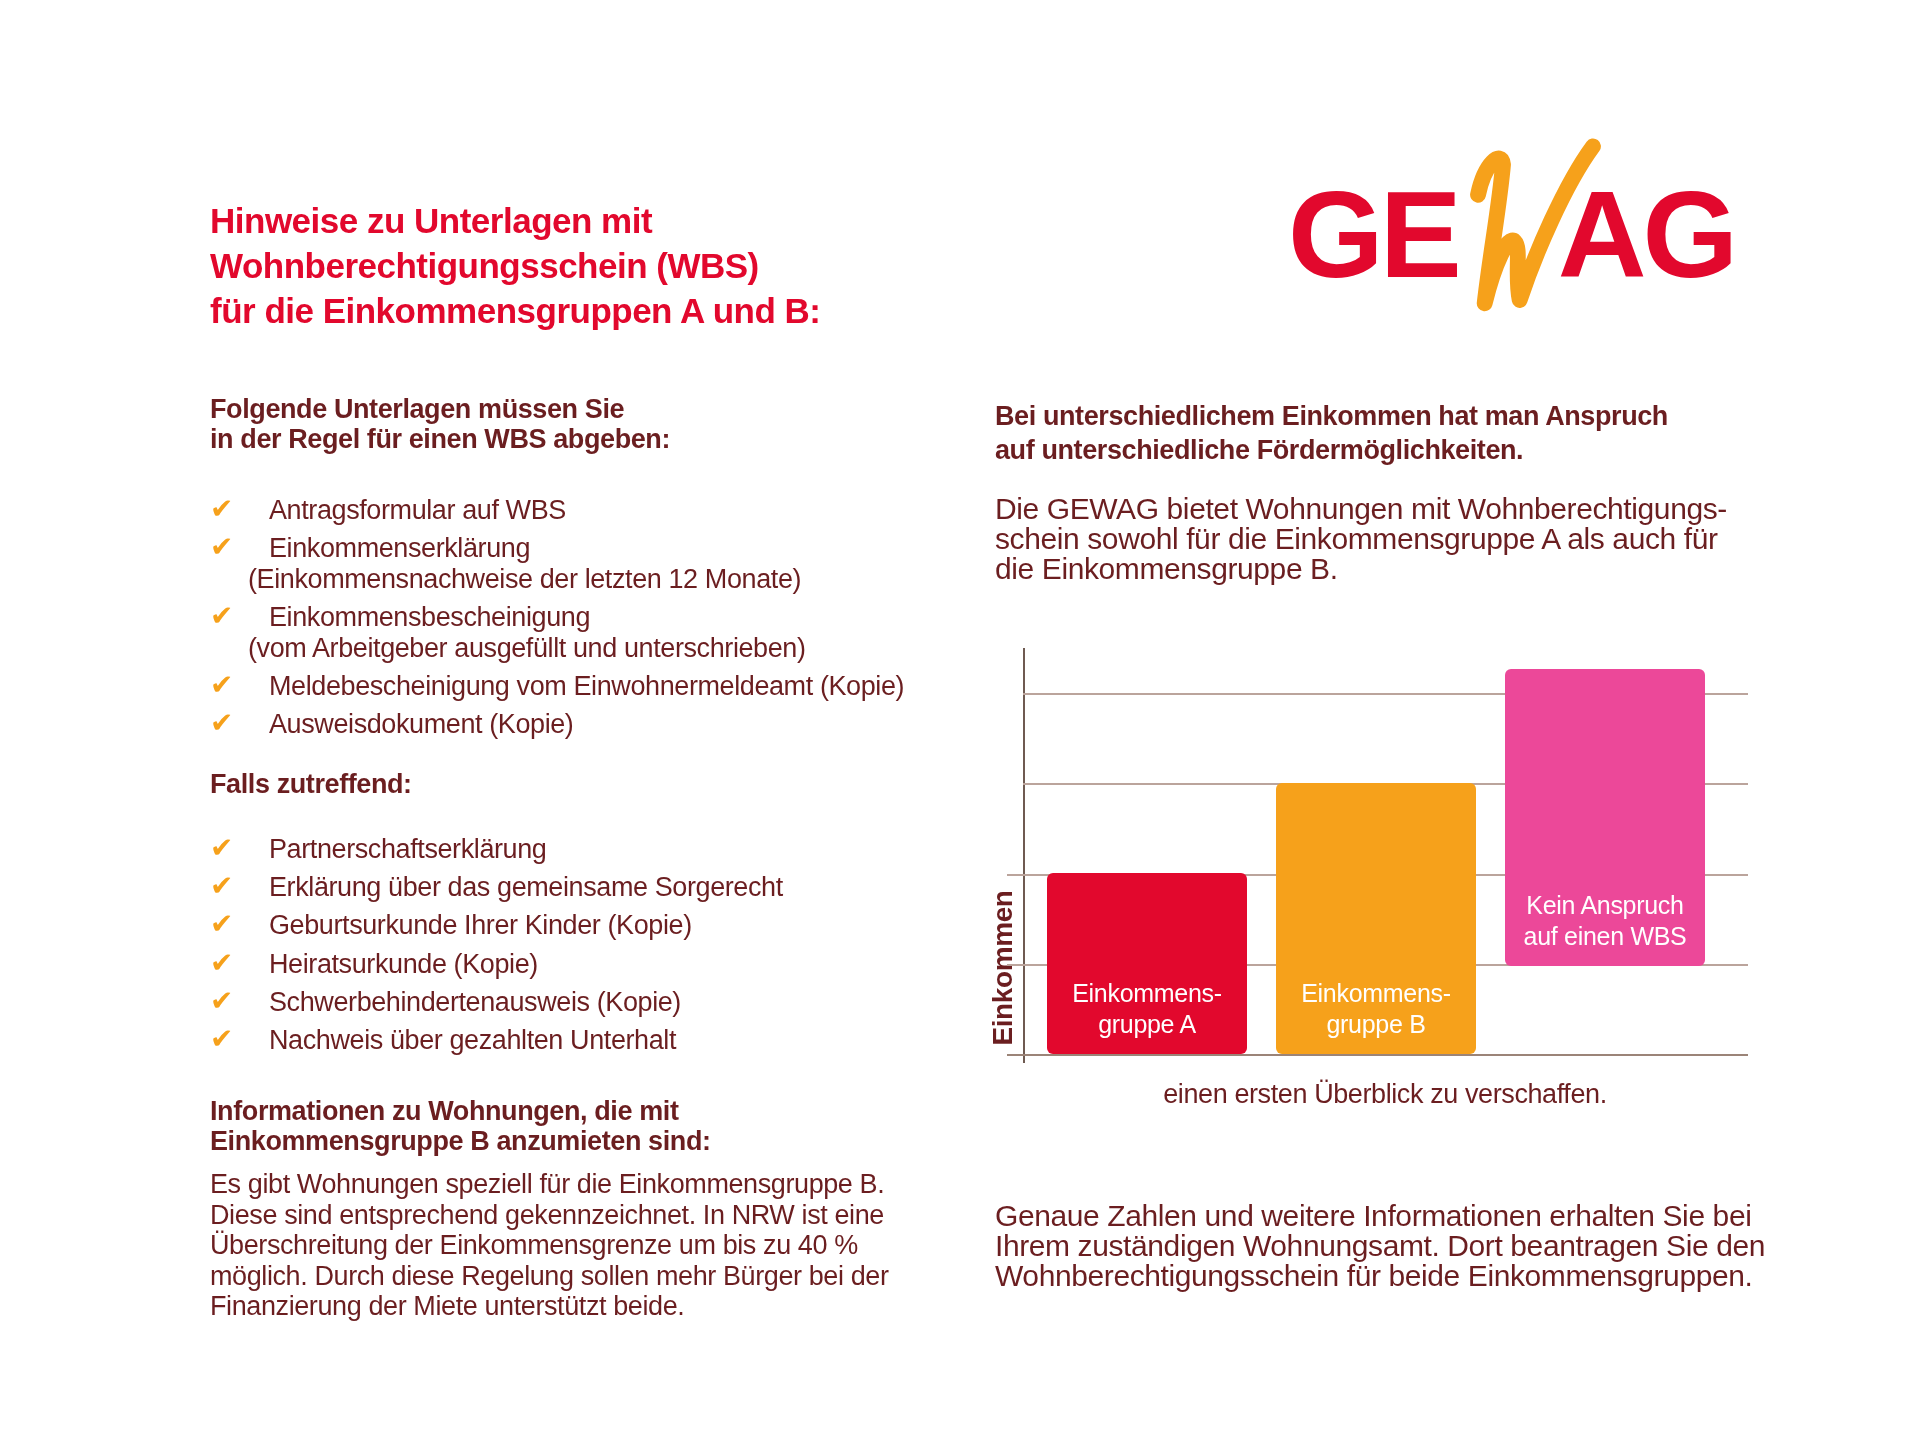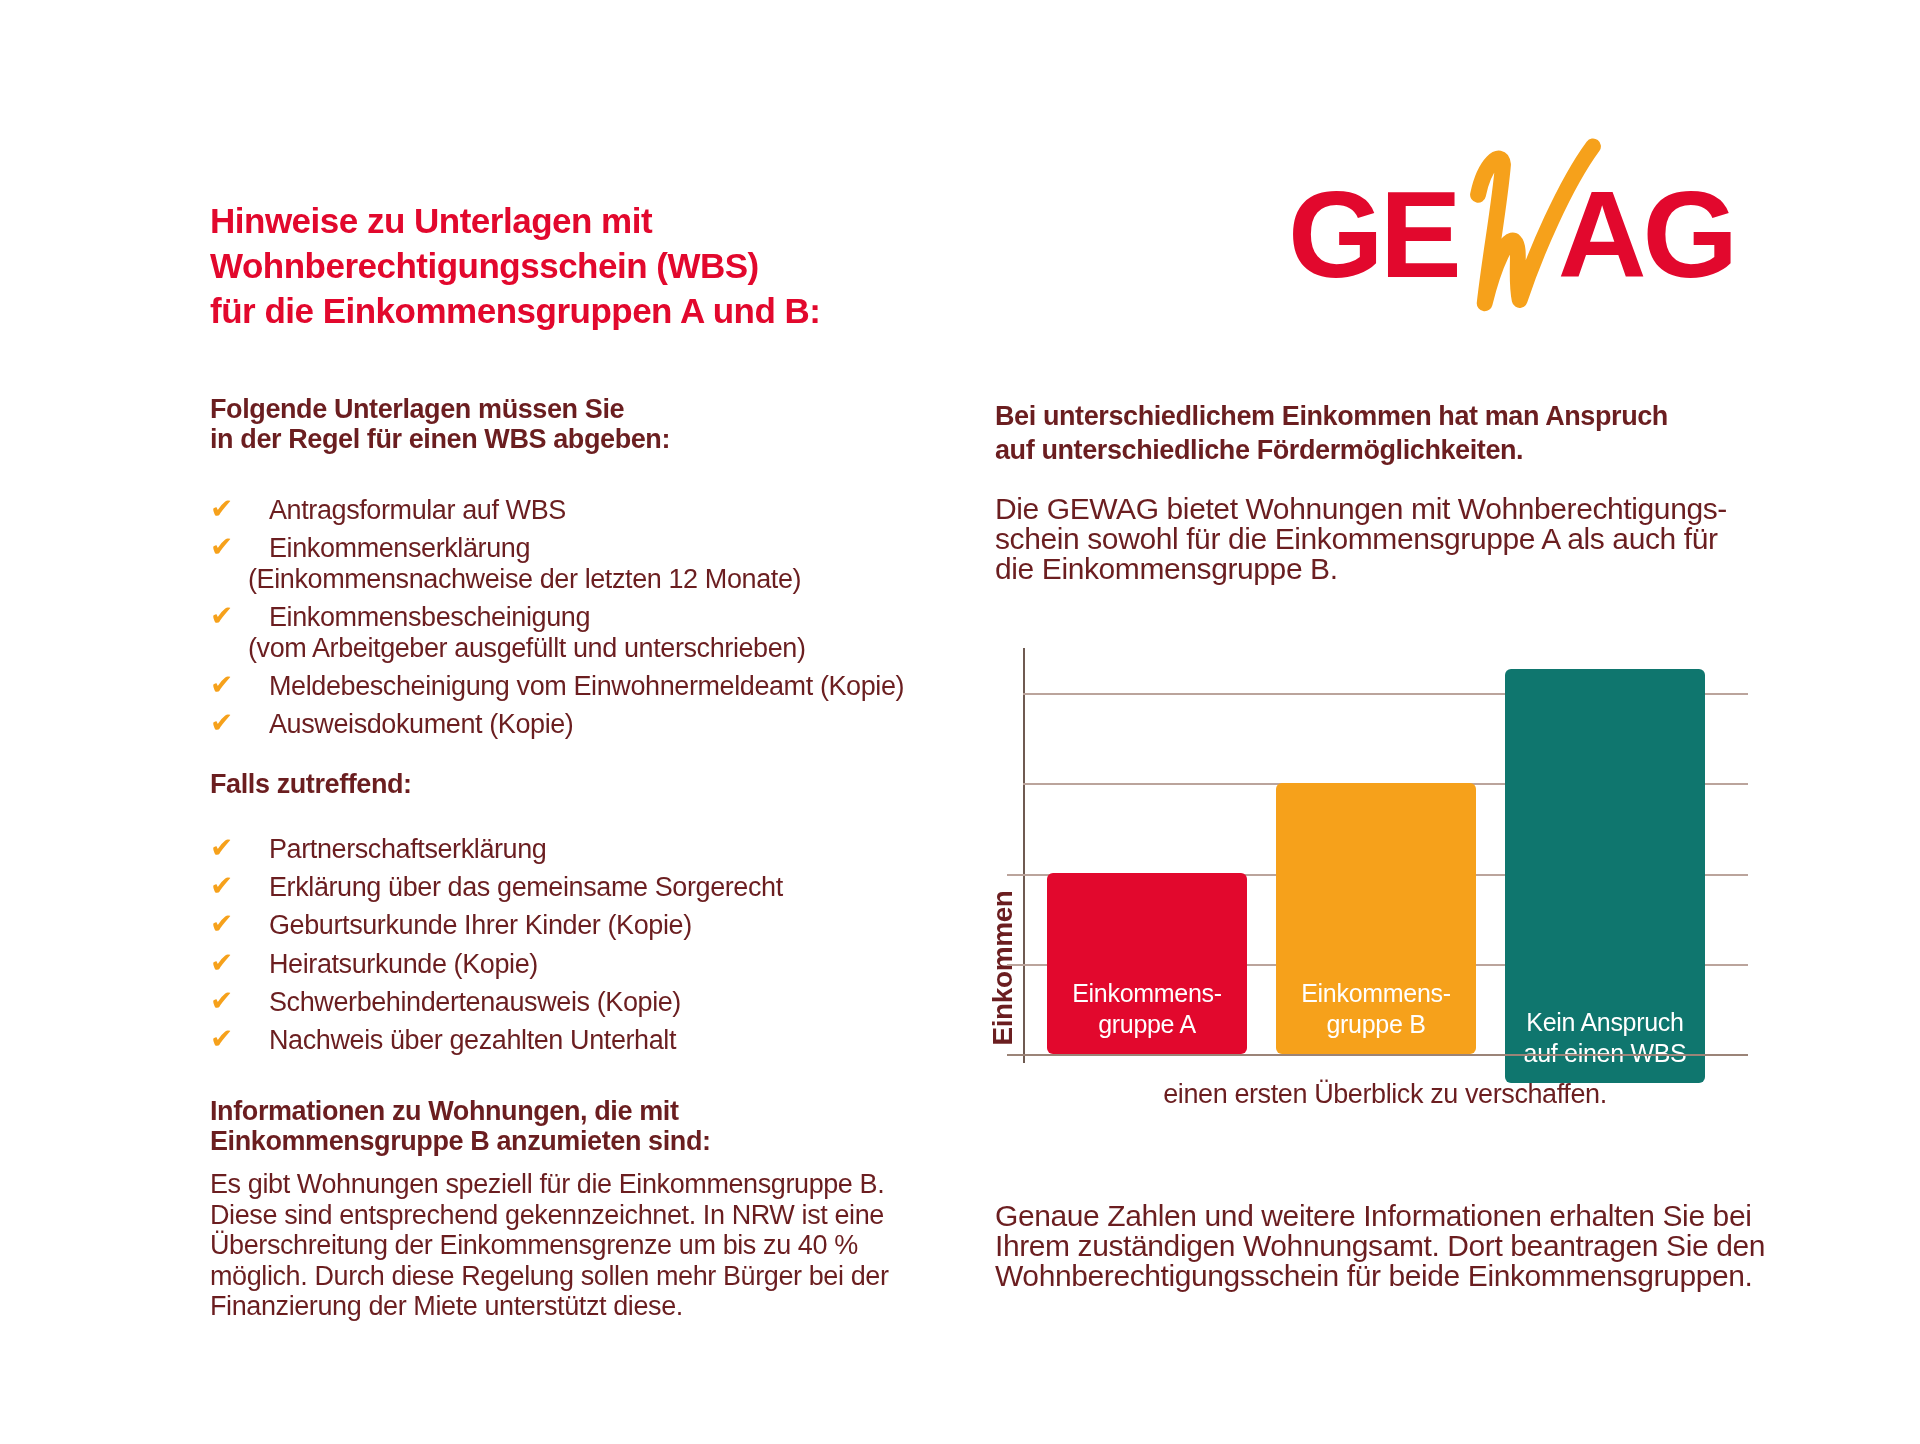--- a/index.html
+++ b/index.html
@@ -124,21 +124,21 @@
   <div class="abs subhead" style="left:210px; top:1096px;">
     <div>Informationen zu Wohnungen, die mit</div>
     <div>Einkommensgruppe B anzumieten sind:</div>
   </div>
 
   <div class="abs" style="left:210px; top:1169px; width:740px;">
     <div class="bodyline">Es gibt Wohnungen speziell für die Einkommensgruppe B.</div>
     <div class="bodyline">Diese sind entsprechend gekennzeichnet. In NRW ist eine</div>
     <div class="bodyline">Überschreitung der Einkommensgrenze um bis zu 40 %</div>
     <div class="bodyline">möglich. Durch diese Regelung sollen mehr Bürger bei der</div>
-    <div class="bodyline">Finanzierung der Miete unterstützt diese.</div>
+    <div class="bodyline">Finanzierung der Miete unterstützt beide.</div>
   </div>
 
   <div class="abs logo">
     <span class="ltr">GE</span>
     <svg viewBox="0 0 90 115" preserveAspectRatio="none">
       <path d="M18 34 C22 15 32 7 33 16 C31 40 25 72 22 99
                C28 75 36 58 40 62 C44 66 40 82 43 97
                C52 70 70 28 87 5" fill="none" stroke="#f6a11b" stroke-width="9.5" stroke-linecap="round" stroke-linejoin="round"></path>
     </svg>
     <span class="ltr">AG</span>
@@ -166,21 +166,21 @@
             <div>Einkommens-</div>
             <div>gruppe A</div>
           </div>
         </div>
         <div class="bar" style="left: 296px; top: 138px; height: 271px; background: rgb(246, 161, 27);">
           <div class="lbl">
             <div>Einkommens-</div>
             <div>gruppe B</div>
           </div>
         </div>
-        <div class="bar" style="left: 525px; top: 24px; height: 414px; background: #0f766e;">
+        <div class="bar" style="left: 525px; top: 24px; height: 297px; background: #ec4899;">
           <div class="lbl">
             <div>Kein Anspruch</div>
             <div>auf einen WBS</div>
           </div>
         </div>
       </div>
     <div class="baseline"></div>
   </div>
 
   <div class="abs tip">

